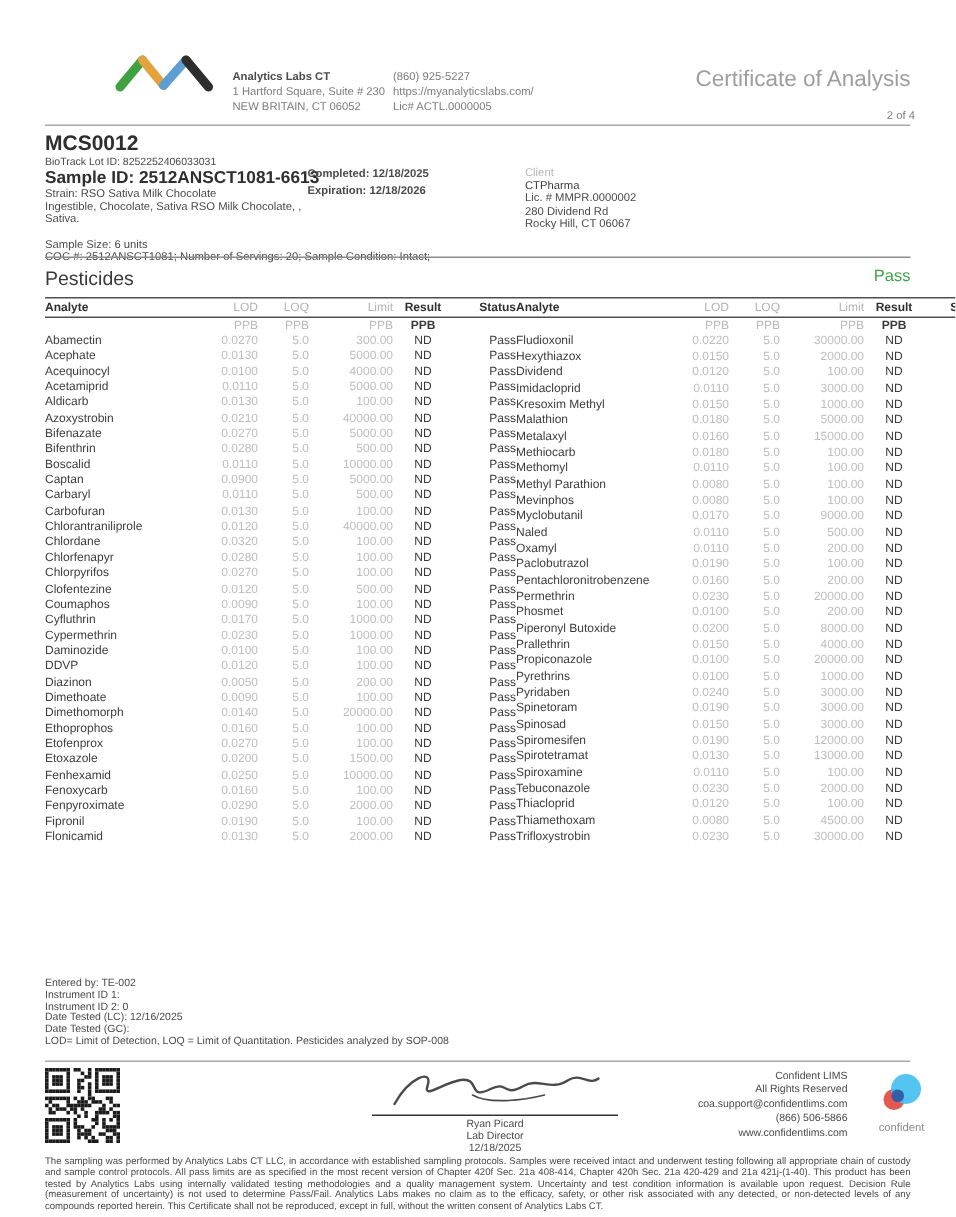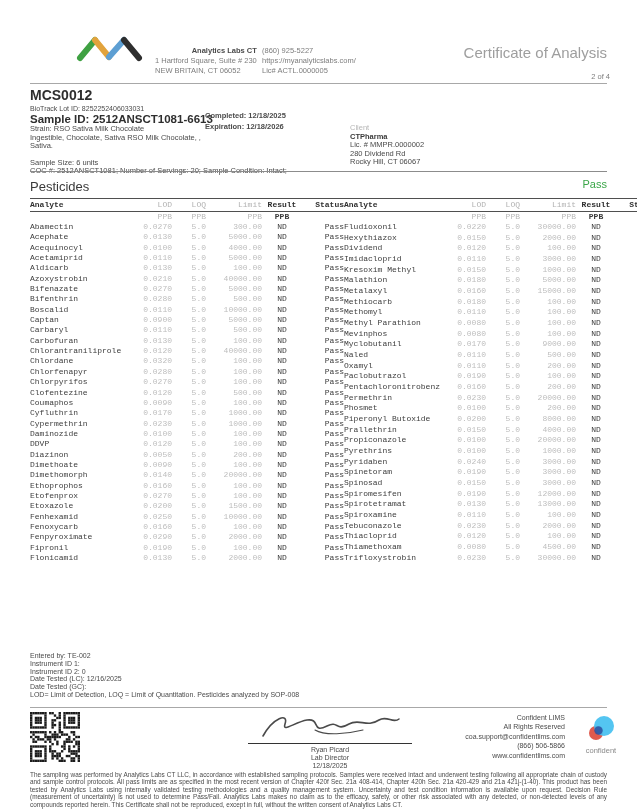--- a/index.html
+++ b/index.html
@@ -7,48 +7,48 @@
   body { font-family:"Liberation Sans", sans-serif; color:#3d3d3d; }
   .page { position:relative; width:637px; height:811px; background:#ffffff; overflow:hidden; }
 
   
   .logo-wrap { position:absolute; left:56px; top:34px; width:110px; text-align:center; }
   .logo-svg { display:block; margin:0 auto; }
   .logo-text { font-size:16.5px; letter-spacing:0.2px; margin-top:1px; }
   .logo-text .lg-a { color:#3fa142; font-weight:bold; }
   .logo-text .lg-b { color:#8f8f8f; }
   .lab-info { position:absolute; left:155px; top:46px; font-size:7.5px; line-height:10px; color:#7d7d7d; }
-  .lab-info .lab-name { font-weight:bold; color:#4a4a4a;text-align:right; }
+  .lab-info .lab-name { font-weight:bold; color:#4a4a4a; }
   .lab-contact { position:absolute; left:262px; top:46px; font-size:7.5px; line-height:10px; color:#7d7d7d; }
   .doc-title { position:absolute; right:30px; top:44px; font-size:15px; color:#9e9e9e;margin-left:28px; }
   .page-num { position:absolute; right:27px; top:72px; font-size:7.5px; color:#7d7d7d; }
   .hr { position:absolute; left:30px; right:30px; border-top:1px solid #a8a8a8; }
   .hdr-line { top:83px; }
   .sec-line { top:171px; border-top:1px solid #8c8c8c; }
   .foot-line { top:707px; }
 
   
   .sample { position:absolute; left:30px; top:87px; right:30px; height:82px; }
   .sample-code { font-size:14px; font-weight:bold; color:#2e2e2e; }
   .biotrack { font-size:7px; color:#4a4a4a; margin-top:2px; }
   .sid { font-size:11.5px; font-weight:bold; color:#2e2e2e; margin-top:1px; }
   .small { font-size:7.5px; color:#4a4a4a; line-height:8.6px; }
   .midcol { position:absolute; left:175px; top:23px; font-size:7.5px; color:#4a4a4a; line-height:11px;font-weight:bold; }
-  .client { position:absolute; left:320px; top:24px; font-size:7.5px; line-height:8.6px; color:#4a4a4a;margin-top:13px; }
+  .client { position:absolute; left:320px; top:24px; font-size:7.5px; line-height:8.6px; color:#4a4a4a; }
   .client .c-label { color:#b5b5b5; }
-  .client .c-name { font-weight:bold; color:#3a3a3a; }
+  .client .c-name { font-weight:normal; color:#3a3a3a; }
   .sample-size { margin-top:8px; }
 
   
   .sec-head { position:absolute; left:30px; top:177px; right:30px; }
   .sec-title { font-size:13px; color:#3a3a3a; }
   .sec-status { position:absolute; right:0; top:1px; font-size:11px; color:#3aa648; }
 
   
-  .tables { position:absolute; left:30px; top:198px; width:577px; display:flex; justify-content:space-between;font-family:Liberation Mono, monospace; }
+  .tables { position:absolute; left:30px; top:198px; width:577px; display:flex; justify-content:space-between; }
   table.ptable { border-collapse:collapse; table-layout:fixed; width:280px; }
   table.ptable th, table.ptable td { padding:0; font-size:8px; line-height:10.35px; white-space:nowrap; overflow:hidden; }
   table.ptable thead tr.hrow th { border-top:1px solid #4f4f4f; border-bottom:1px solid #4f4f4f; line-height:12px; }
   table.ptable thead tr.urow td { line-height:10px; color:#b9b9b9; }
   table.ptable thead tr.urow td.dark { color:#3a3a3a; font-weight:bold; }
   .c0 { width:96px; text-align:left;  color:#3a3a3a; }
   .c1 { width:46px; text-align:right; color:#bdbdbd; }
   .c2 { width:34px; text-align:right; color:#bdbdbd; }
   .c3 { width:56px; text-align:right; color:#bdbdbd; }
   .c4 { width:40px; text-align:center;color:#3a3a3a; }

